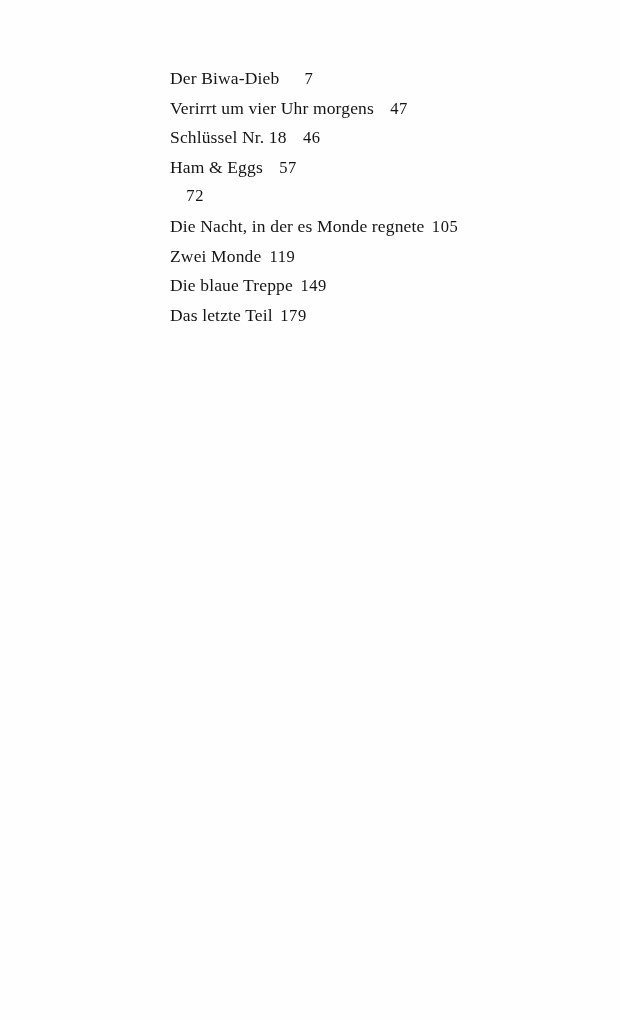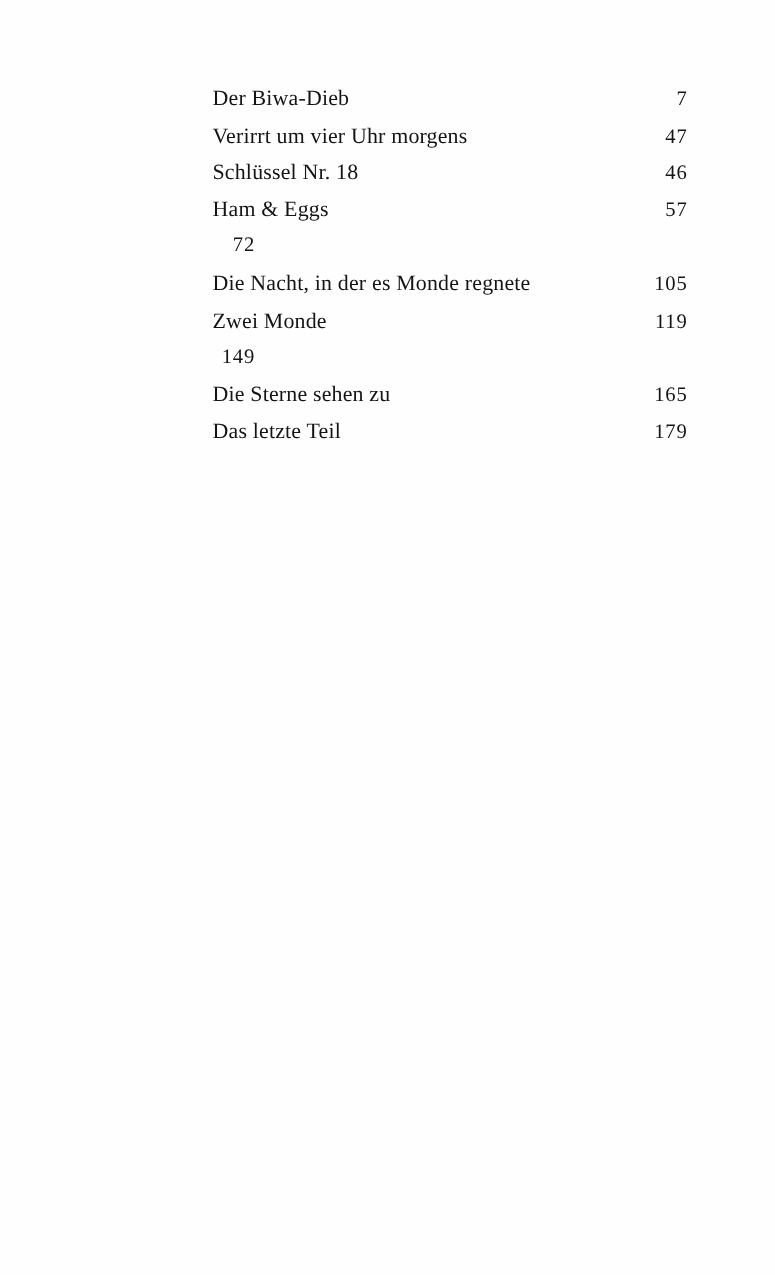--- a/index.html
+++ b/index.html
@@ -23,21 +23,20 @@
   }
   .toc {
     position: absolute;
     left: 170px;
     top: 68px;
     width: 380px;
   }
   .toc-row {
     display: flex;
     align-items: baseline;
-    justify-content: space-between;
     height: 29.6px;
   }
   .toc-title {
     font-size: 17.5px;
     letter-spacing: 0.15px;
     white-space: nowrap;
     color: #141414;
   }
   .toc-page {
     font-size: 16.5px;
@@ -85,27 +84,24 @@
       <span class="toc-page">105</span>
     </div>
 
     <div class="toc-row">
       <span class="toc-title">Zwei Monde</span>
       <span class="toc-page">119</span>
     </div>
 
 
     <div class="toc-row">
+      <span class="toc-title">Die blaue Treppe</span>
       <span class="toc-page">149</span>
     </div>
 
-    <div class="toc-row">
-      <span class="toc-title">Die Sterne sehen zu</span>
-      <span class="toc-page">165</span>
-    </div>
 
     <div class="toc-row">
       <span class="toc-title">Das letzte Teil</span>
       <span class="toc-page">179</span>
     </div>
 
   </div>
 </div>
 
 </body></html>

